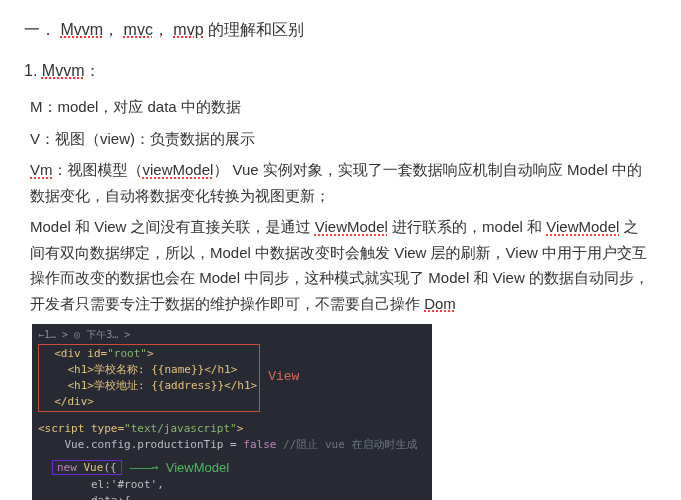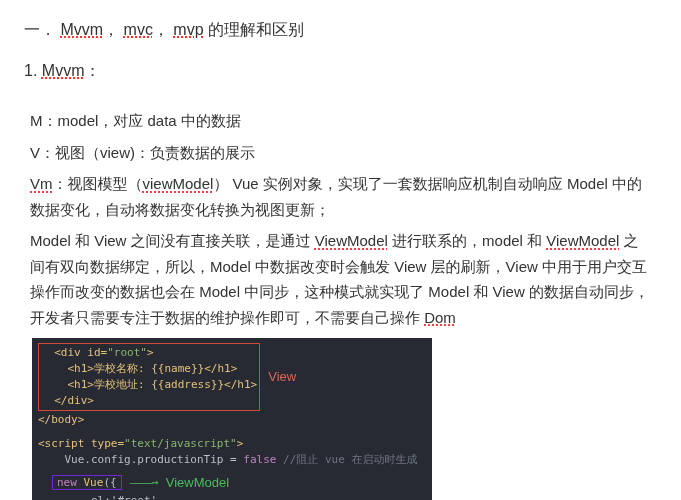--- a/index.html
+++ b/index.html
@@ -12,21 +12,21 @@
     width: 681px;
     box-sizing: border-box;
     background: #fff;
   }
   .h1 {
     font-size: 16px;
     margin-bottom: 14px;
   }
   .h2 {
     font-size: 16px;
-    margin: 10px 0 24px 0;
+    margin: 10px 0 10px 0;
   }
   .wavy {
     text-decoration: underline dotted red;
     text-underline-offset: 2px;
   }
   .para {
     margin: 6px;
     word-break: break-all;
   }
   .code-img {
@@ -51,21 +51,21 @@
   .red-box {
     border: 1px solid #d04a3a;
     padding: 1px 2px;
     margin: 1px 0;
     display: inline-block;
   }
   .green-box {
     border: 1px solid #6d28d9;
     padding: 0 4px;
   }
-  .lbl-view   { color: #d96a5a; font-family: Liberation Sans, sans-serif; font-size: 13px; }
+  .lbl-view   { color: #d96a5a; font-family: Liberation Mono, monospace; font-size: 13px; }
   .lbl-vm     { color: #4bbb5c; font-family: Arial; font-size: 13px; }
   .arrow-green { color: #4bbb5c; letter-spacing: -1px; }
   .crumb { font-size: 10px; color:#8a8f99; }
   pre { margin:0; white-space: pre; }
   .row { display:flex; align-items:center; gap:8px;}
 </style>
 </head>
 <body>
 
 <div class="h1">
@@ -83,32 +83,32 @@
 <p class="para">M：model，对应 data 中的数据</p>
 <p class="para">V：视图（view)：负责数据的展示</p>
 <p class="para">
   <span class="wavy">Vm</span><span>：视图模型（</span><span class="wavy">viewModel</span><span>）  Vue 实例对象，实现了一套数据响应机制自动响应 Model 中的数据变化，自动将数据变化转换为视图更新；</span>
 </p>
 <p class="para">
   <span>Model 和 View 之间没有直接关联，是通过 </span><span class="wavy">ViewModel</span><span> 进行联系的，model 和 </span><span class="wavy">ViewModel</span><span> 之间有双向数据绑定，所以，Model 中数据改变时会触发 View 层的刷新，View 中用于用户交互操作而改变的数据也会在 Model 中同步，这种模式就实现了 Model 和 View 的数据自动同步，开发者只需要专注于数据的维护操作即可，不需要自己操作 </span><span class="wavy">Dom</span>
 </p>
 
 <div class="code-img">
+  <div class="crumb">←1… &gt; ◎ 下午3… &gt;</div>
 
   <div class="row">
     <div class="red-box">
 <pre><span class="dim">  </span><span class="tag">&lt;div id=</span><span class="str">"root"</span><span class="tag">&gt;</span>
 <span class="dim">    </span><span class="tag">&lt;h1&gt;学校名称: {{name}}&lt;/h1&gt;</span>
 <span class="dim">    </span><span class="tag">&lt;h1&gt;学校地址: {{address}}&lt;/h1&gt;</span>
 <span class="dim">  </span><span class="tag">&lt;/div&gt;</span></pre>
     </div>
     <span class="lbl-view">View</span>
   </div>
 
-<pre><span class="tag">&lt;/body&gt;</span></pre>
 
   <div style="height:8px"></div>
 
 <pre><span class="tag">&lt;script type=</span><span class="str">"text/javascript"</span><span class="tag">&gt;</span>
 <span class="dim">    </span><span class="txt">Vue.config.productionTip = </span><span class="kw">false</span><span class="dim"> //阻止 vue 在启动时生成</span></pre>
 
   <div style="height:6px"></div>
 
   <div class="row">
     <pre style="margin-left:14px"><span class="green-box"><span class="kw">new </span><span class="fn">Vue</span><span class="txt">({</span></span></pre>

